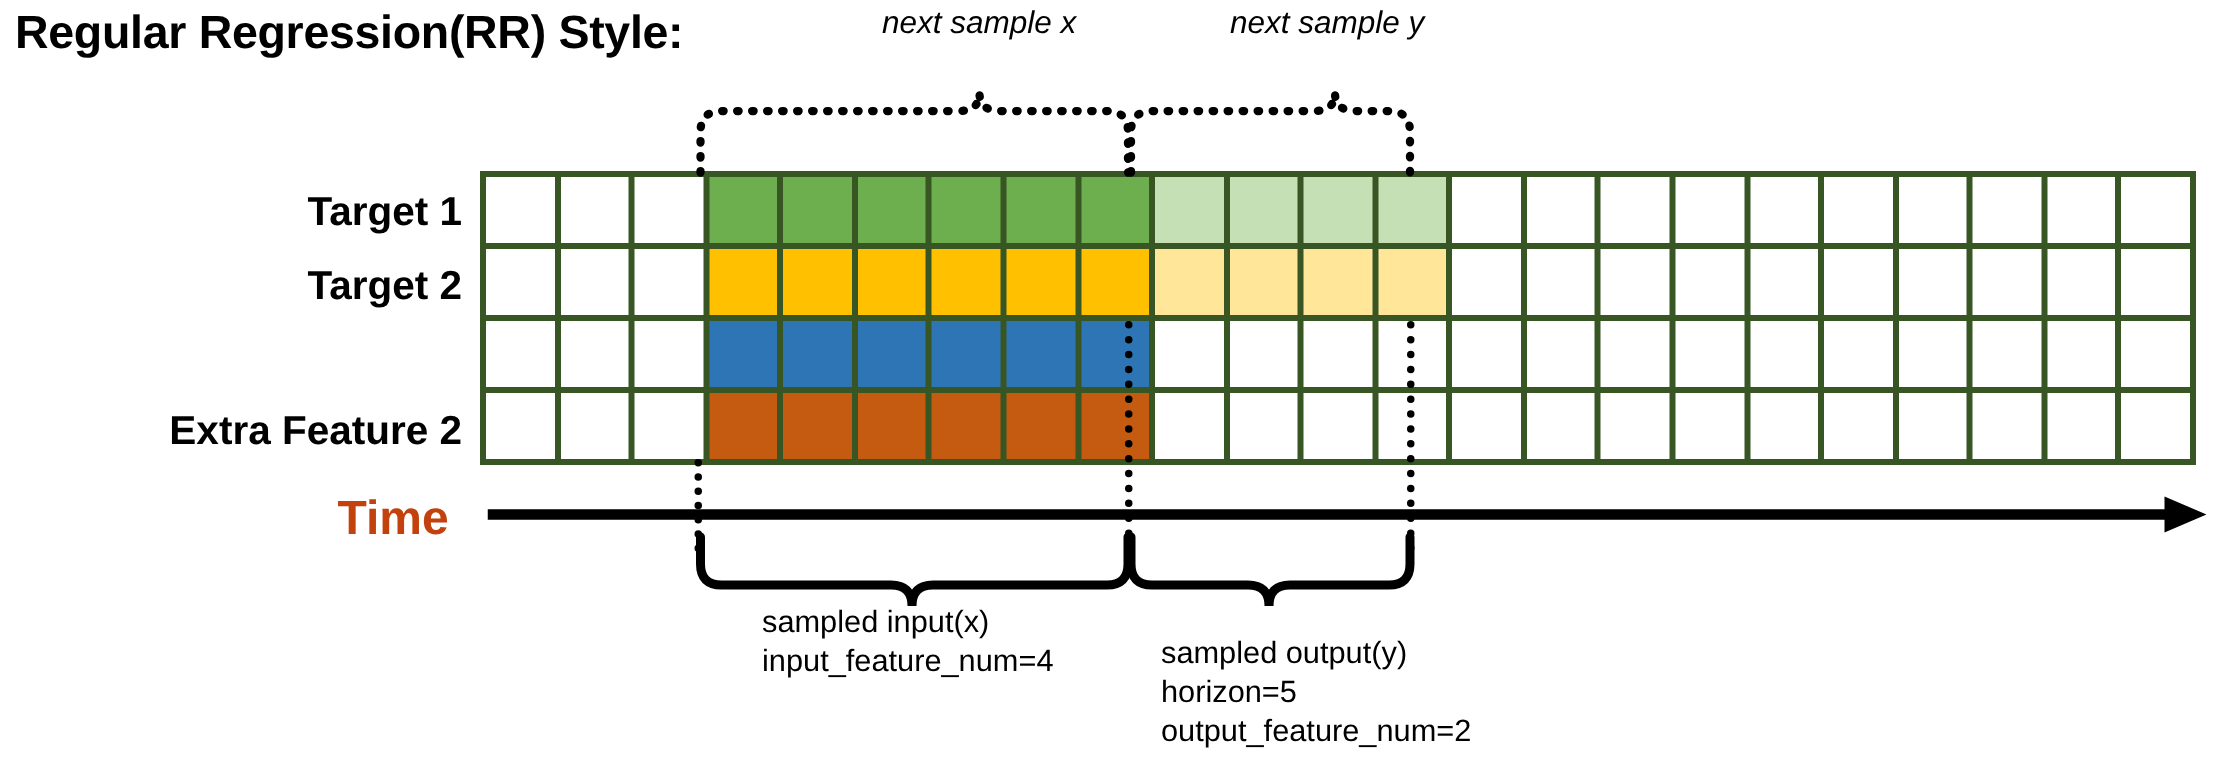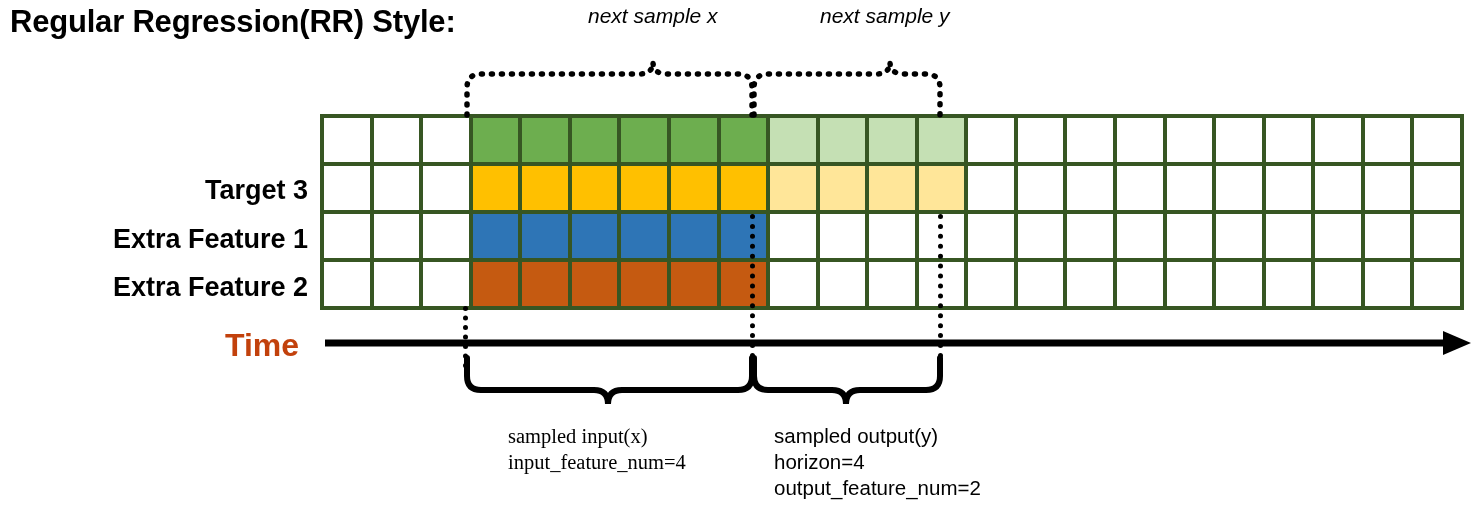--- a/index.html
+++ b/index.html
@@ -68,32 +68,32 @@
     white-space:nowrap;text-align:center;
   }
   #cap-x{left:588px;top:4px;}
   #cap-y{left:820px;top:4px;}
 
   
   .bot-cap{
     position:absolute;font-size:20.5px;color:#000;
     line-height:26px;white-space:nowrap;
   }
-  #bcap-x{left:508px;top:423px;font-family:Liberation Serif, serif;}
+  #bcap-x{left:508px;top:402px;}
   #bcap-y{left:774px;top:423px;}
 </style>
 </head>
 <body>
 
 <div class="stage">
 
   <div id="title">Regular Regression(RR) Style:</div>
 
-  <div class="row-label" id="lbl1">Target 3</div>
-  <div class="row-label" id="lbl2">Extra Feature 1</div>
+  <div class="row-label" id="lbl0">Target 1</div>
+  <div class="row-label" id="lbl1">Target 2</div>
   <div class="row-label" id="lbl3">Extra Feature 2</div>
 
   <div id="grid">
       <div class="grid-row">
         <div class="cell"></div>
         <div class="cell"></div>
         <div class="cell"></div>
         <div class="cell green"></div>
         <div class="cell green"></div>
         <div class="cell green"></div>
@@ -218,17 +218,17 @@
 
     <path d="M754,8 L754,26 Q754,40 768,40 L832,40 Q846,40 846,54 Q846,40 860,40 L926,40 Q940,40 940,26 L940,8" fill="none" stroke="#000" stroke-width="6" stroke-linecap="round"></path>
   </svg>
 
   <div class="bot-cap" id="bcap-x">
     <div>sampled input(x)</div>
     <div>input_feature_num=4</div>
   </div>
   <div class="bot-cap" id="bcap-y">
     <div>sampled output(y)</div>
-    <div>horizon=4</div>
+    <div>horizon=5</div>
     <div>output_feature_num=2</div>
   </div>
 
 </div>
 
 </body></html>

